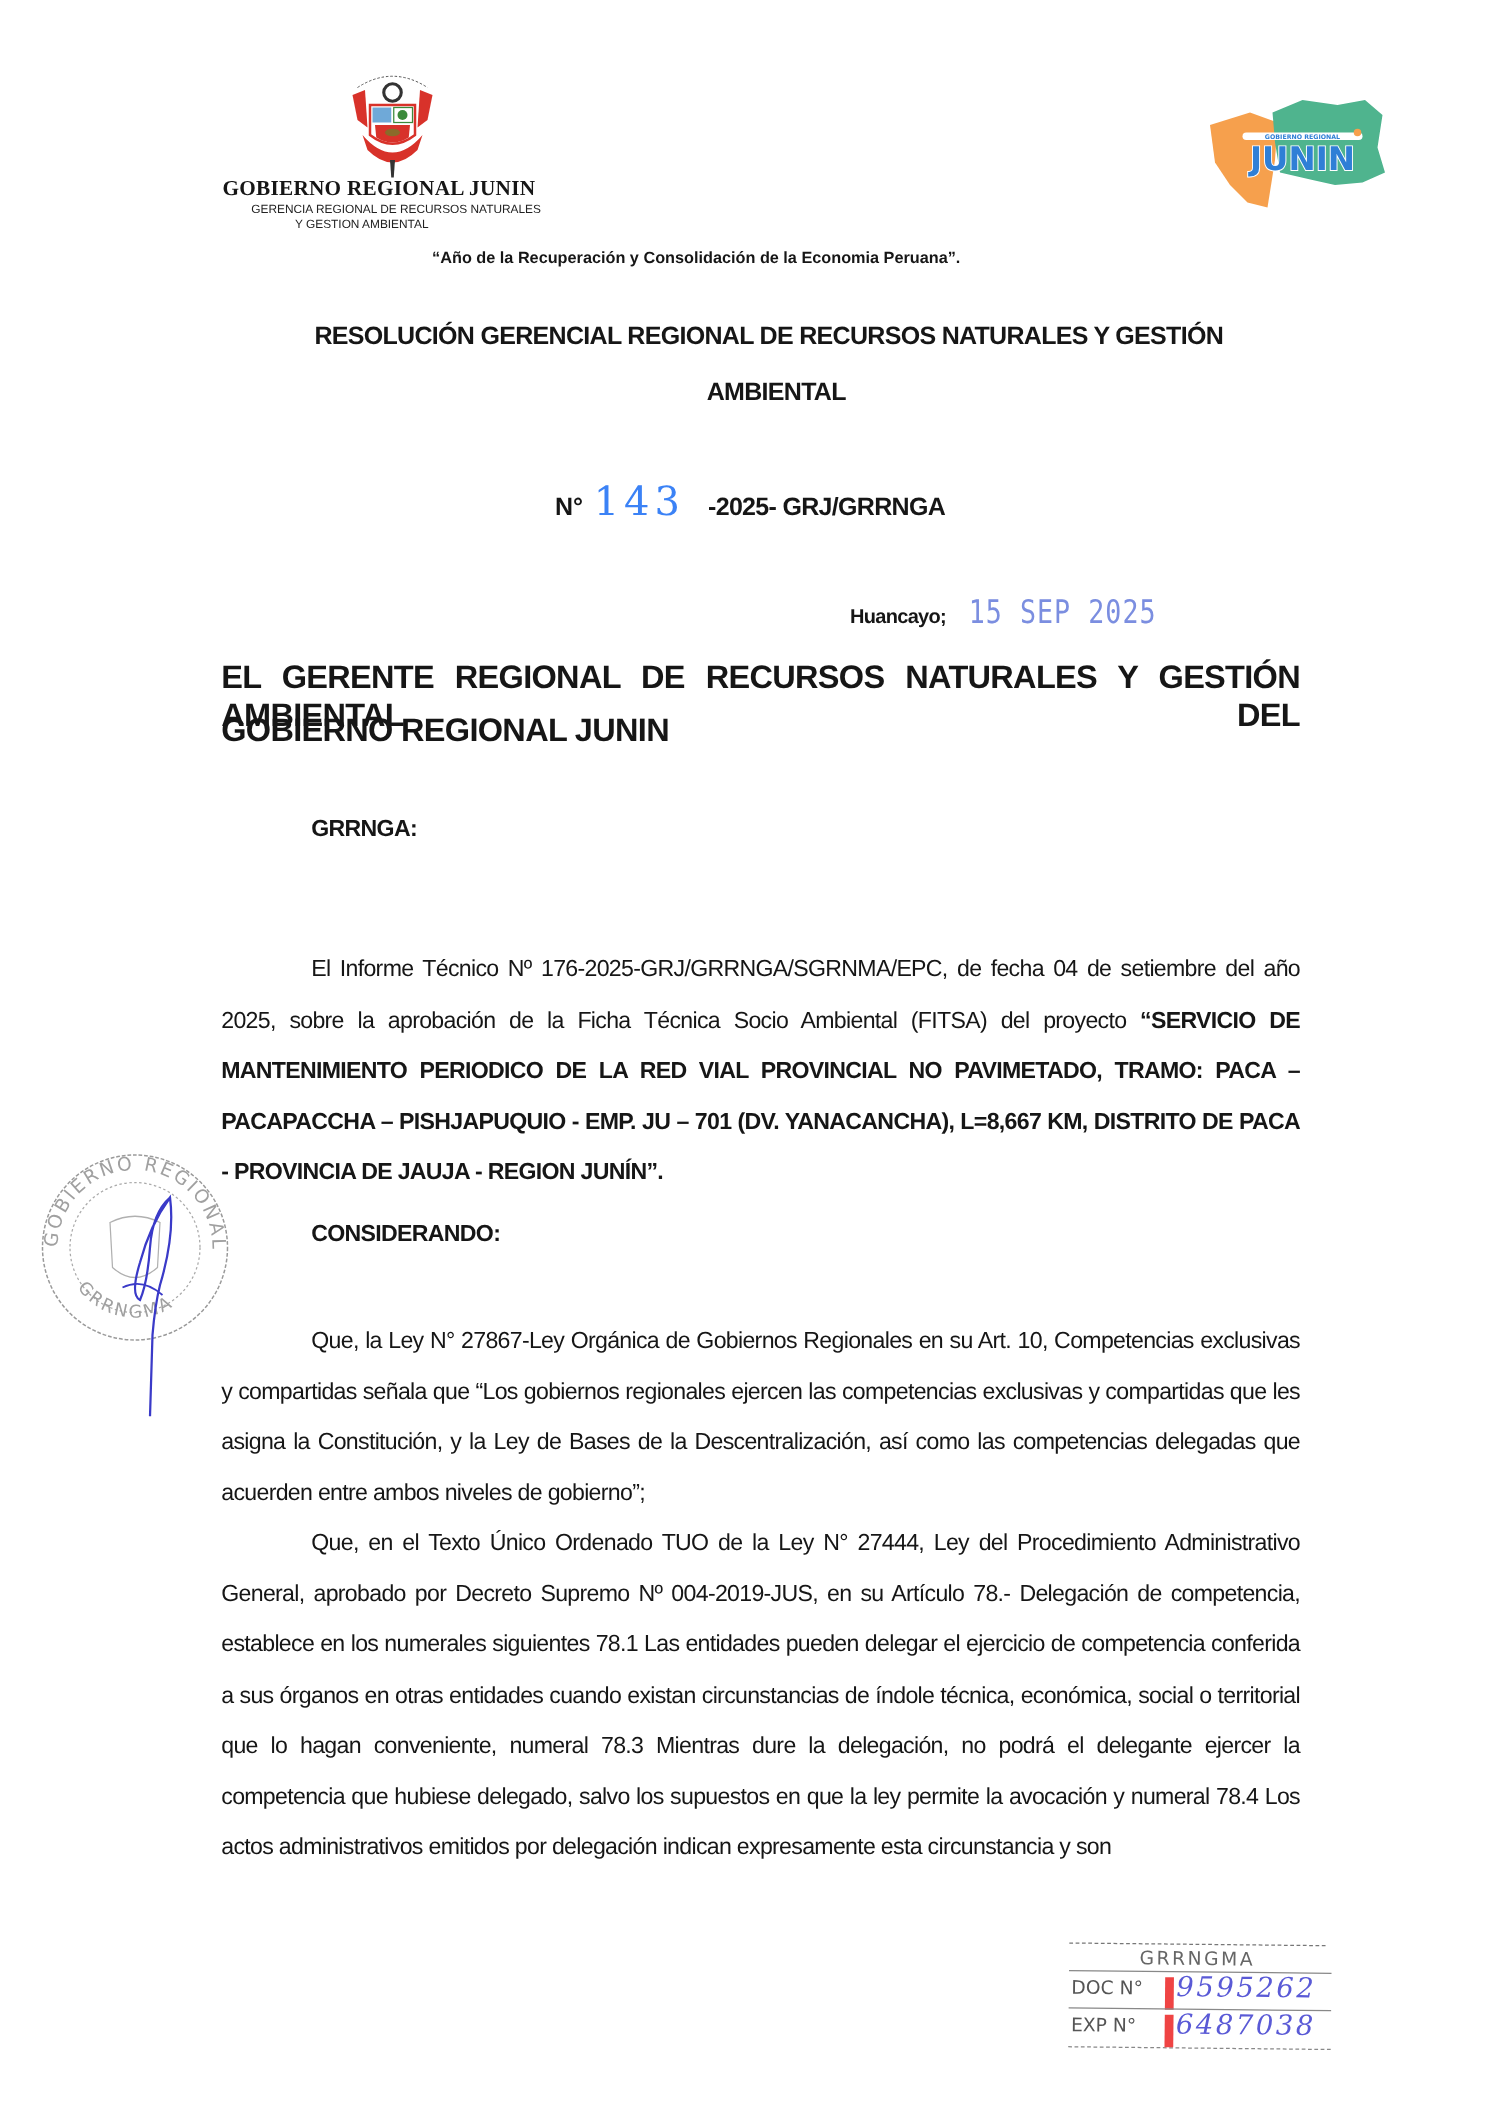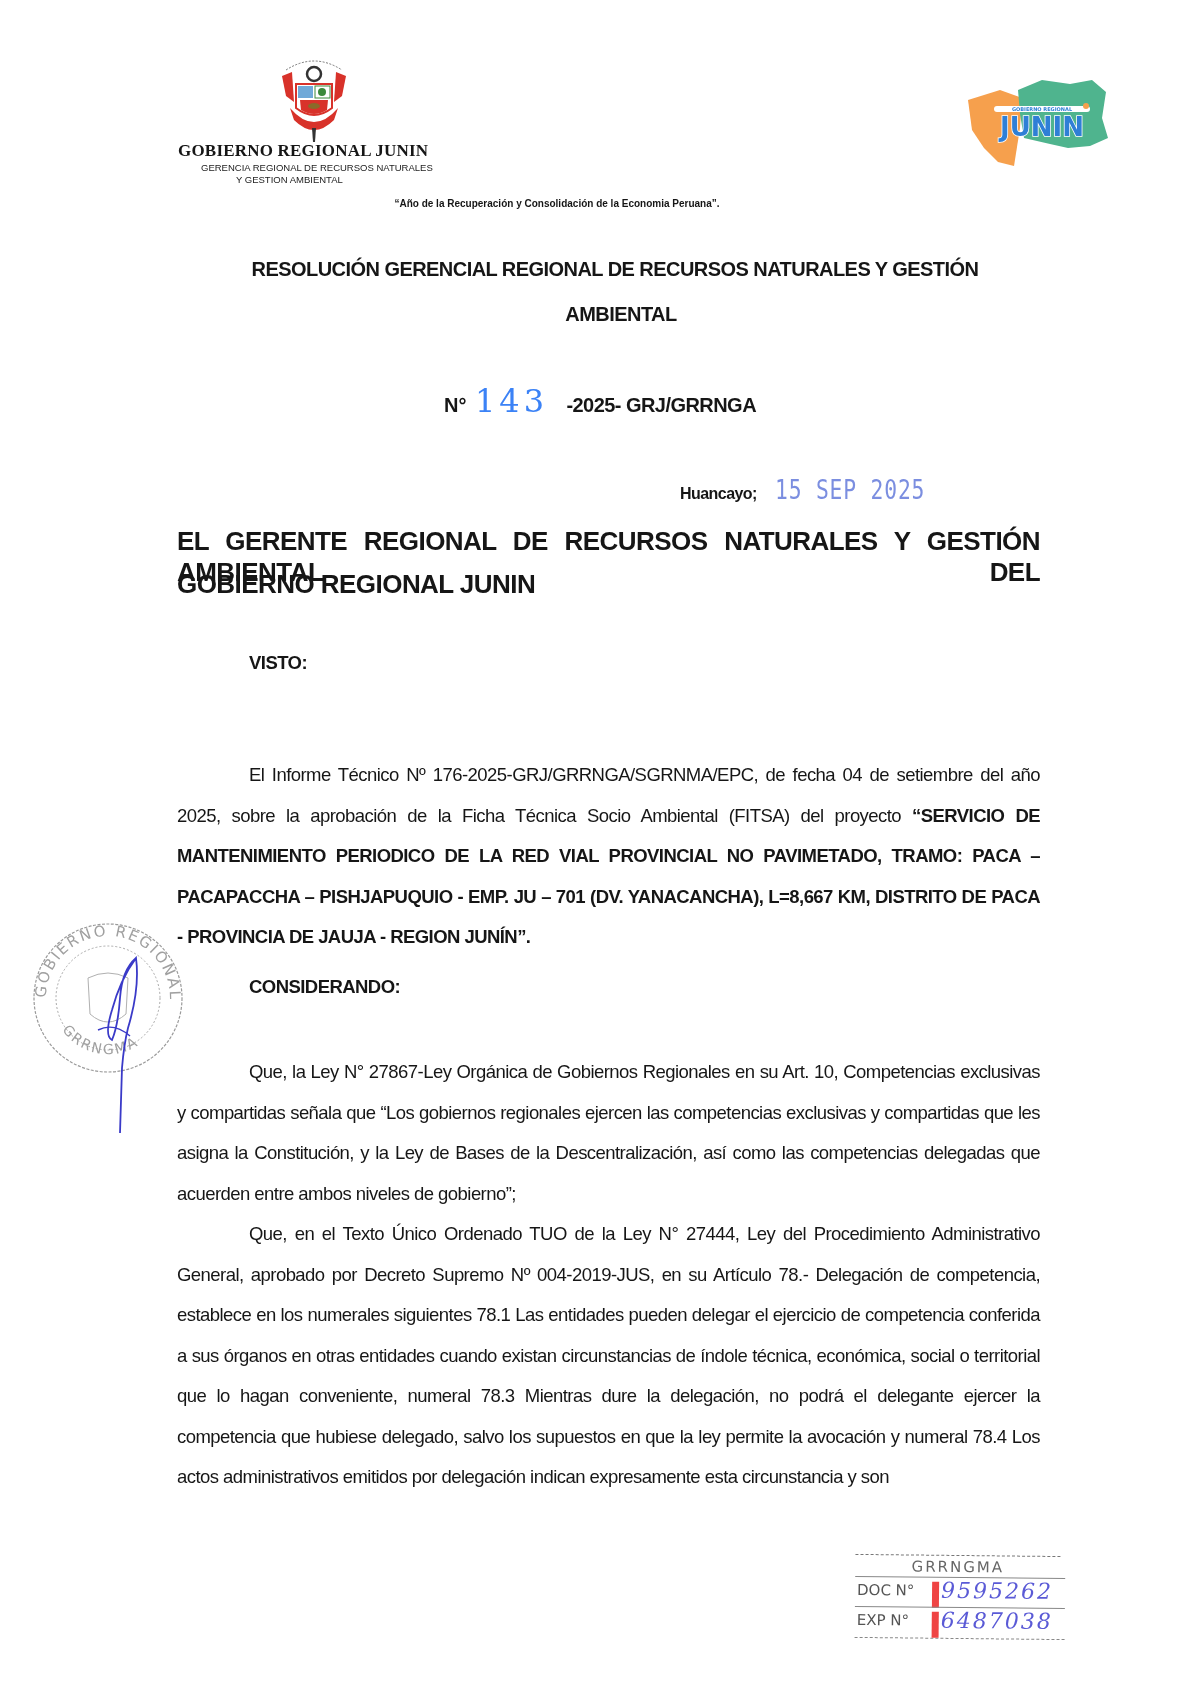--- a/index.html
+++ b/index.html
@@ -7,21 +7,21 @@
   .abs { position: absolute; }
   .serif { font-family: "Liberation Serif", "DejaVu Serif", serif; }
   .sans { font-family: "Liberation Sans", "DejaVu Sans", sans-serif; }
 
   
   #coat { left: 272px; top: 50px; width: 84px; height: 96px; }
   #gov-name { left: 178px; top: 141px; font-size: 17px; font-weight: bold; letter-spacing: 0.2px; white-space: nowrap; }
   #gov-sub1 { left: 201px; top: 162px; font-size: 9.5px; white-space: nowrap; color: #222; }
   #gov-sub2 { left: 236px; top: 174px; font-size: 9.5px; white-space: nowrap; color: #222; }
   #junin-logo { left: 960px; top: 78px; width: 150px; height: 92px; }
-  #year-motto { left: 0; width: 1054px; top: 198px; text-align: center; font-size: 10px; font-weight: bold; padding-left: 60px; box-sizing: border-box; }
+  #year-motto { left: 0; width: 1054px; top: 198px; text-align: center; font-size: 13px; font-weight: bold; padding-left: 60px; box-sizing: border-box; }
 
   
   .title { left: 5px; width: 1190px; text-align: center; font-size: 20px; font-weight: bold; letter-spacing: -0.2px; }
   #title-1 { top: 258px; padding-left: 30px; box-sizing: border-box; }
   #title-2 { top: 303px; padding-left: 42px; box-sizing: border-box; }
 
   #res-number { left: 444px; top: 382px; white-space: nowrap; }
   #res-number .no-label { font-size: 20px; font-weight: bold; }
   #res-number .no-value { font-family: "DejaVu Serif", serif; font-size: 32px; color: #3b82f6; letter-spacing: 4px; margin: 0 14px 0 4px; }
   #res-number .no-suffix { font-size: 20px; font-weight: bold; }
@@ -102,21 +102,21 @@
 </div>
 
 <div class="abs sans" id="place-date">
   <span class="place cond">Huancayo;</span>
   <span class="date-stamp">15 SEP 2025</span>
 </div>
 
 <div class="abs sans heading-wide cond" id="intro-1">EL GERENTE REGIONAL DE RECURSOS NATURALES Y GESTIÓN AMBIENTAL DEL</div>
 <div class="abs sans heading-wide cond" id="intro-2">GOBIERNO REGIONAL JUNIN</div>
 
-<div class="abs sans section-heading cond" id="visto-heading">VISTO:</div>
+<div class="abs sans section-heading cond" id="visto-heading">GRRNGA:</div>
 
 <div class="abs sans para cond" id="visto-para"><span class="first"></span><span>El Informe Técnico Nº 176-2025-GRJ/GRRNGA/SGRNMA/EPC, de fecha 04 de setiembre del año 2025, sobre la aprobación de la Ficha Técnica Socio Ambiental (FITSA) del proyecto </span><b>“SERVICIO DE MANTENIMIENTO PERIODICO DE LA RED VIAL PROVINCIAL NO PAVIMETADO, TRAMO: PACA – PACAPACCHA – PISHJAPUQUIO - EMP. JU – 701 (DV. YANACANCHA), L=8,667 KM, DISTRITO DE PACA - PROVINCIA DE JAUJA - REGION JUNÍN”.</b></div>
 
 <div class="abs sans section-heading cond" id="considerando-heading">CONSIDERANDO:</div>
 
 <div class="abs sans para cond" id="cons-para-1"><span class="first"></span><span>Que, la Ley N° 27867-Ley Orgánica de Gobiernos Regionales en su Art. 10, Competencias exclusivas y compartidas señala que “Los gobiernos regionales ejercen las competencias exclusivas y compartidas que les asigna la Constitución, y la Ley de Bases de la Descentralización, así como las competencias delegadas que acuerden entre ambos niveles de gobierno”;</span></div>
 
 <div class="abs sans para cond" id="cons-para-2"><span class="first"></span><span>Que, en el Texto Único Ordenado TUO de la Ley N° 27444, Ley del Procedimiento Administrativo General, aprobado por Decreto Supremo Nº 004-2019-JUS, en su Artículo 78.- Delegación de competencia, establece en los numerales siguientes 78.1 Las entidades pueden delegar el ejercicio de competencia conferida a sus órganos en otras entidades cuando existan circunstancias de índole técnica, económica, social o territorial que lo hagan conveniente, numeral 78.3 Mientras dure la delegación, no podrá el delegante ejercer la competencia que hubiese delegado, salvo los supuestos en que la ley permite la avocación y numeral 78.4 Los actos administrativos emitidos por delegación indican expresamente esta circunstancia y son</span></div>
 
 <div class="abs" id="seal">

